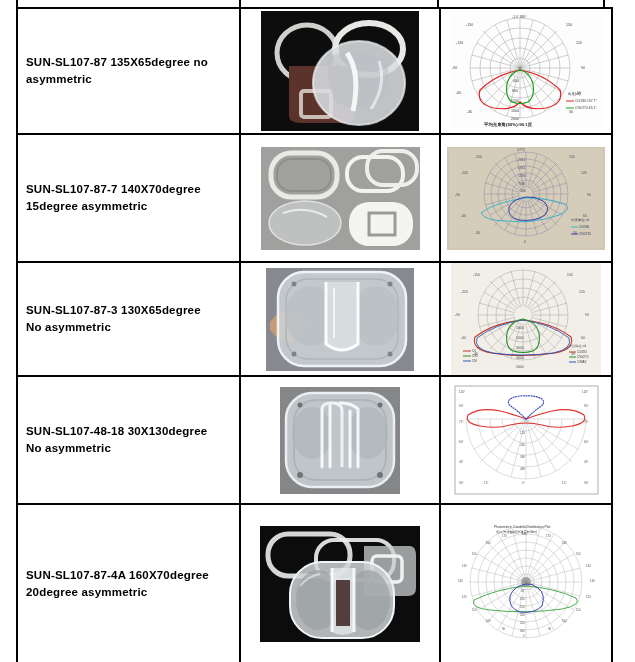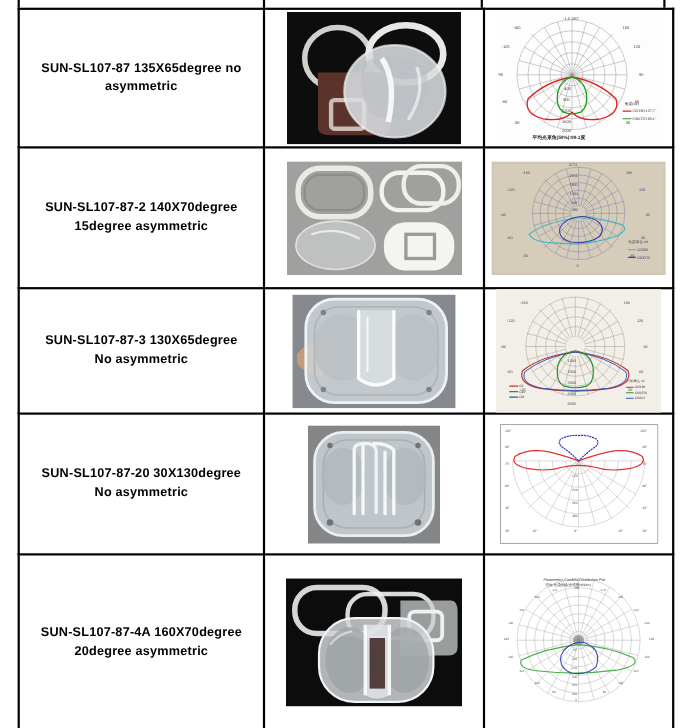--- a/index.html
+++ b/index.html
@@ -9,21 +9,21 @@
 
   
   .top-strip{position:absolute;left:16px;top:0;width:589px;height:7px;
              border-left:2px solid #000;border-right:2px solid #000;box-sizing:border-box;}
   .top-strip .divA{position:absolute;left:221px;top:0;width:2px;height:7px;background:#000;}
   .top-strip .divB{position:absolute;left:419px;top:0;width:2px;height:7px;background:#000;}
 
   table.spec{position:absolute;left:16px;top:7px;width:589px;
              border-collapse:collapse;table-layout:fixed;}
   table.spec td{border:2px solid #000;padding:0;vertical-align:middle;background:#fff;}
-  td.name-cell{width:221px;text-align:center;margin-top:36px;}
+  td.name-cell{width:221px;text-align:left;margin-top:36px;}
   td.photo-cell{width:198px;text-align:center;}
   td.chart-cell{width:170px;text-align:center;}
 
   .name-text{font-size:11.5px;font-weight:bold;color:#000;line-height:1.45;
              letter-spacing:.2px;padding:4px 8px;}
 
   .media{display:block;margin:0 auto;}
 
   
   .photo{position:relative;overflow:hidden;}
@@ -155,21 +155,21 @@
             </g>
             <text x="34" y="114" font-family="Liberation Sans, sans-serif" font-size="4.4" font-weight="bold" fill="#222">平均光束角(50%):99.1度</text>
           </svg>
         </div>
       </td>
     </tr>
 
     <tr class="r2">
       <td class="name-cell">
         <div class="name-text">
-          <span>SUN-SL107-87-2 140X70degree</span><br>
+          <span>SUN-SL107-87-7 140X70degree</span><br>
           <span>15degree asymmetric</span>
         </div>
       </td>
       <td class="photo-cell">
         <div class="media photo ph2">
           <svg width="159" height="103" viewBox="0 0 159 103">
             <rect width="159" height="103" fill="#9d9d9b"></rect>
             <rect width="159" height="103" fill="#a6a6a2" opacity="0.4"></rect>
             <rect x="10" y="6" width="66" height="44" rx="20" fill="none" stroke="#e9e9e5" stroke-width="5"></rect>
             <rect x="16" y="12" width="54" height="32" rx="14" fill="none" stroke="#8d8d89" stroke-width="2"></rect>
@@ -356,21 +356,21 @@
               <text x="126" y="100" fill="#444">C/MAX</text>
             </g>
           </svg>
         </div>
       </td>
     </tr>
 
     <tr class="r4">
       <td class="name-cell">
         <div class="name-text">
-          <span>SUN-SL107-87-20  30X130degree</span><br>
+          <span>SUN-SL107-48-18  30X130degree</span><br>
           <span>No asymmetric</span>
         </div>
       </td>
       <td class="photo-cell">
         <div class="media photo ph4">
           <svg width="120" height="107" viewBox="0 0 120 107">
             <rect width="120" height="107" fill="#8a8c8e"></rect>
             <rect x="0" y="0" width="120" height="107" fill="#7c7e80" opacity="0.45"></rect>
             <rect x="6" y="6" width="108" height="94" rx="26" fill="#c6ccd0" opacity="0.9"></rect>
             <rect x="6" y="6" width="108" height="94" rx="26" fill="none" stroke="#e9eef1" stroke-width="2.5"></rect>

